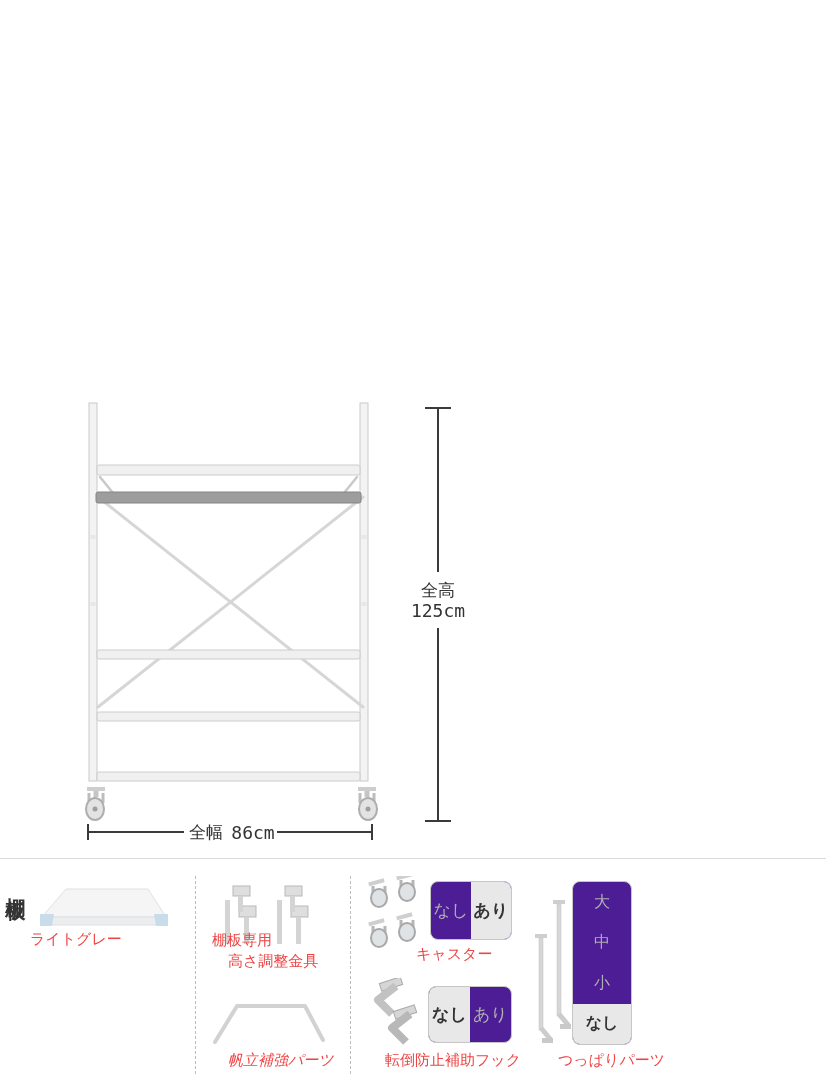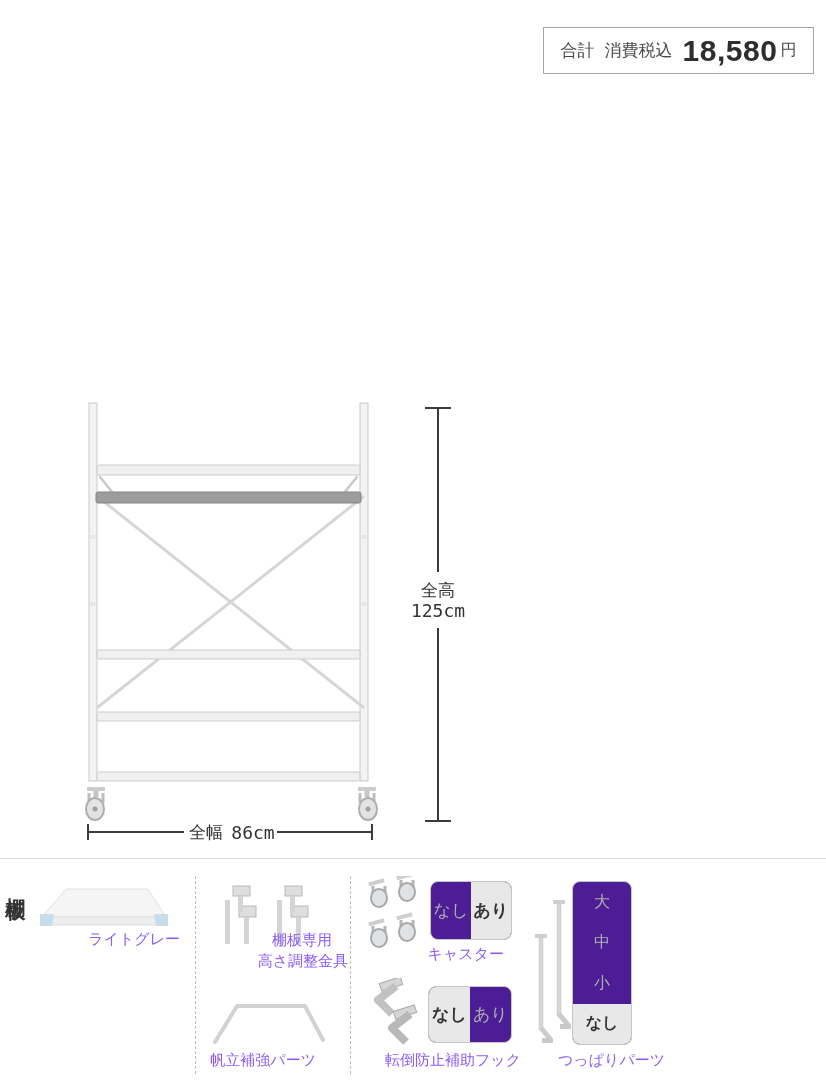--- a/index.html
+++ b/index.html
@@ -61,21 +61,21 @@
   }
   .vdash {
     position: absolute; top: 876px; height: 198px; width: 0;
     border-left: 1px dashed #bdbdbd;
   }
   .vdash.d1 { left: 195px; }
   .vdash.d2 { left: 350px; }
 
   .opt-label {
     position: absolute;
-    font-size: 15px; color: #8b5cf6; text-align: right;
+    font-size: 15px; color: #ef4444; text-align: left;
     line-height: 18px; white-space: nowrap;
   }
 
   .thumb { position: absolute; }
 
   
   .toggle {
     position: absolute;
     border: 1.5px solid #c6c6c6;
     border-radius: 8px;
@@ -99,26 +99,20 @@
   .toggle.t-casters { left: 430px; top: 881px; width: 82px; height: 59px; }
   .toggle.t-hooks   { left: 428px; top: 986px; width: 84px; height: 57px; }
   .toggle.t-tension { left: 572px; top: 881px; width: 60px; height: 164px; }
   .toggle.t-tension .opt { font-size: 16px; }
 </style>
 </head>
 <body>
 
 <div class="page">
 
-  <div class="price-box">
-    <span class="lbl lbl-total">合計</span>
-    <span class="lbl lbl-tax">消費税込</span>
-    <span class="amount">18,580</span>
-    <span class="currency">円</span>
-  </div>
 
   <svg class="diagram" viewBox="0 0 420 465">
     <g>
 
       <rect class="post" x="29" y="8" width="8" height="378"></rect>
       <rect class="post" x="300" y="8" width="8" height="378"></rect>
 
       <rect class="slot" x="30.5" y="140" width="5" height="4"></rect>
       <rect class="slot" x="30.5" y="207" width="5" height="4"></rect>
       <rect class="slot" x="301.5" y="140" width="5" height="4"></rect>
@@ -201,21 +195,21 @@
       <rect x="21" y="33" width="5" height="27"></rect>
       <rect x="73" y="33" width="5" height="27"></rect>
     </g>
   </svg>
   <div class="opt-label" style="left:212px; top:931px; width:120px;">棚板専用</div>
   <div class="opt-label" style="left:228px; top:952px; width:120px;">高さ調整金具</div>
 
   <svg class="thumb" style="left:212px; top:1000px;" width="114" height="46" viewBox="0 0 114 46">
     <polyline points="3,42 25,6 93,6 111,40" fill="none" stroke="#d2d2d2" stroke-width="4" stroke-linejoin="round" stroke-linecap="round"></polyline>
   </svg>
-  <div class="opt-label" style="left:200px; top:1051px; width:116px;">帆立補強パーツ</div>
+  <div class="opt-label" style="left:228px; top:1051px; width:116px;font-style:italic;">帆立補強パーツ</div>
 
   <svg class="thumb" style="left:362px; top:876px;" width="66" height="86" viewBox="0 0 66 86">
     <g>
       <g transform="translate(17,16)">
         <rect x="-8" y="-12" width="16" height="4" fill="#cfcfcf" transform="rotate(-15)"></rect>
         <path d="M-6,-6 L-6,4 M6,-6 L6,2" stroke="#b5b5b5" stroke-width="3" fill="none"></path>
         <ellipse cx="0" cy="6" rx="8" ry="9" fill="#dfe3e6" stroke="#a8a8a8" stroke-width="2"></ellipse>
       </g>
       <g transform="translate(45,10)">
         <rect x="-8" y="-12" width="16" height="4" fill="#cfcfcf" transform="rotate(-15)"></rect>

